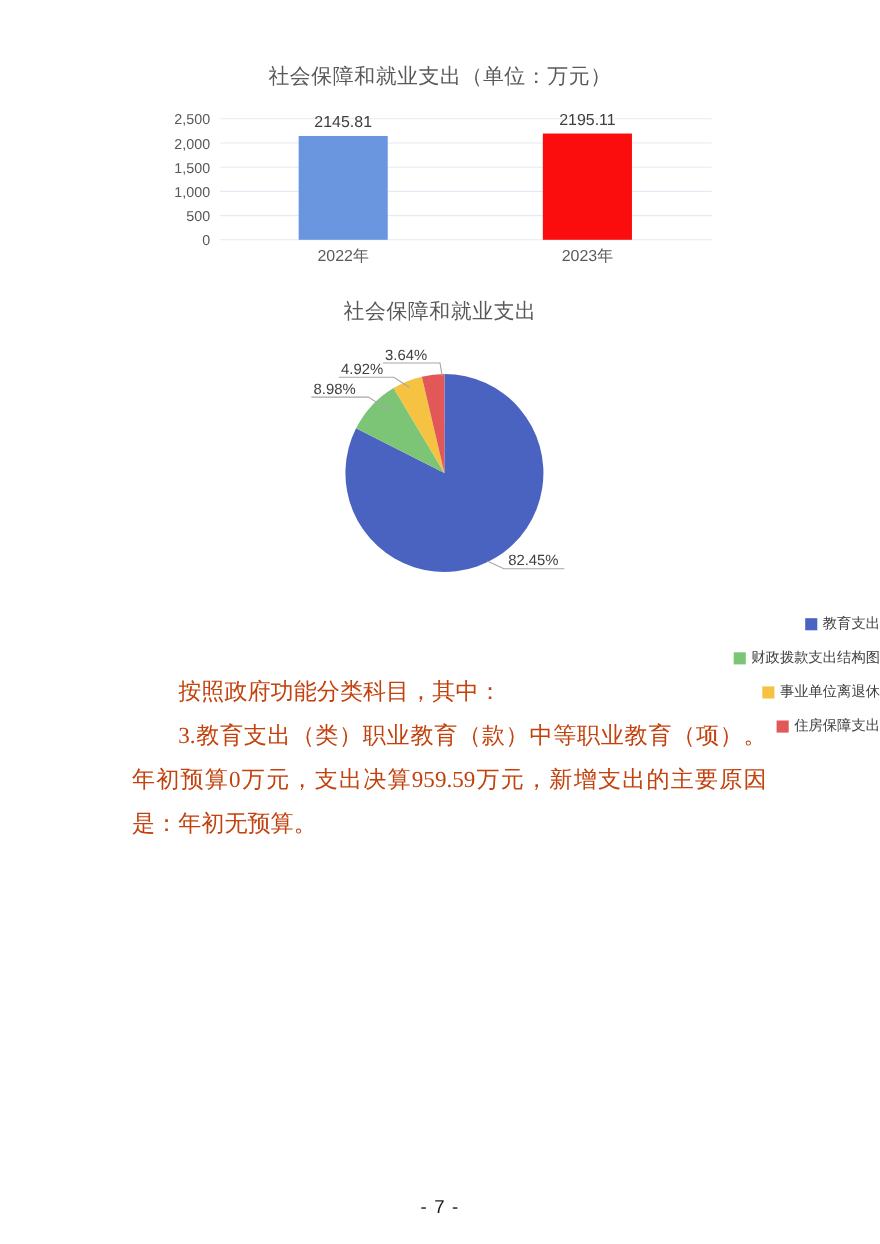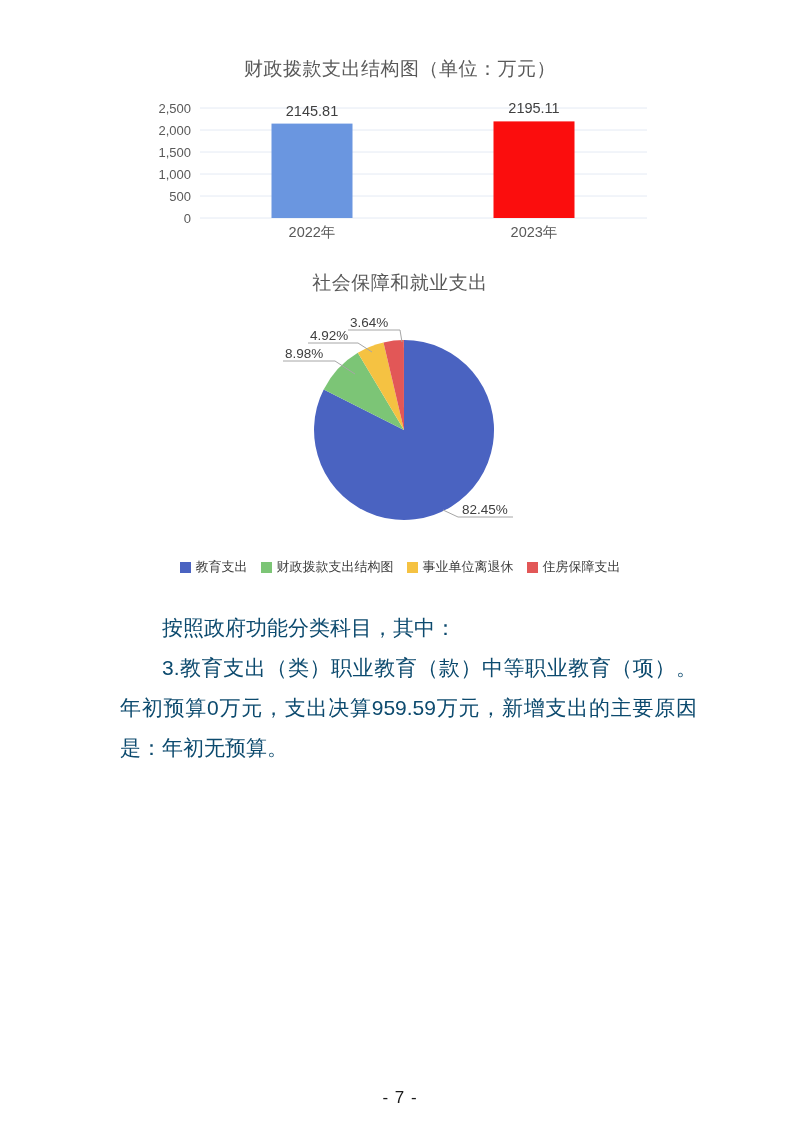--- a/index.html
+++ b/index.html
@@ -13,46 +13,46 @@
     font-size:19px;color:#595959;font-weight:500;letter-spacing:.5px;
   }
   .bar-title{top:56px;}
   .pie-title{top:270px;}
   svg{position:absolute;left:0;}
   #barSvg{top:95px;}
   #pieSvg{top:300px;}
   svg text{font-family:"Liberation Sans","DejaVu Sans",sans-serif;}
   .legend{
     position:absolute;top:558px;left:0;width:800px;
-    display:flex;justify-content:center;align-items:flex-end;gap:13px;
+    display:flex;justify-content:center;align-items:flex-end;gap:13px;flex-direction:column;
   }
   .legend-item{display:flex;align-items:center;gap:5px;}
   .lg-sq{width:11px;height:11px;display:inline-block;}
   .lg-label{font-size:13px;color:#404040;}
   .body-text{
     position:absolute;top:608px;left:120px;width:577px;
-    font-family:Liberation Sans, sans-serif;
-    color:#0c4a6e;
+    font-family:Liberation Serif, serif;
+    color:#c2410c;
   }
   .body-text p{
     margin:0;text-indent:42px;font-size:21px;line-height:40px;
     text-align:justify;
   }
   .pagenum{
     position:absolute;top:1088px;left:0;width:800px;text-align:center;
     font-size:17px;color:#1a1a1a;letter-spacing:1px;
     font-family:"Liberation Sans","DejaVu Sans",sans-serif;
   }
 </style>
 </head>
 <body>
 
 <div class="page">
 
-  <div class="chart-title bar-title">财政拨款支出结构图（单位：万元）</div>
+  <div class="chart-title bar-title">社会保障和就业支出（单位：万元）</div>
 
   <svg id="barSvg" width="800" height="150">
       <line x1="200" y1="123.0" x2="647" y2="123.0" stroke="#E4EAF4" stroke-width="1"></line>
       <text x="191" y="128.0" text-anchor="end" fill="#595959" font-size="13">0</text>
       <line x1="200" y1="101.0" x2="647" y2="101.0" stroke="#E4EAF4" stroke-width="1"></line>
       <text x="191" y="106.0" text-anchor="end" fill="#595959" font-size="13">500</text>
       <line x1="200" y1="79.0" x2="647" y2="79.0" stroke="#E4EAF4" stroke-width="1"></line>
       <text x="191" y="84.0" text-anchor="end" fill="#595959" font-size="13">1,000</text>
       <line x1="200" y1="57.0" x2="647" y2="57.0" stroke="#E4EAF4" stroke-width="1"></line>
       <text x="191" y="62.0" text-anchor="end" fill="#595959" font-size="13">1,500</text>

